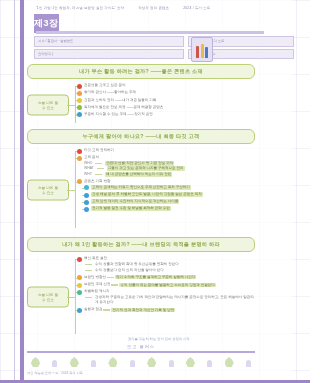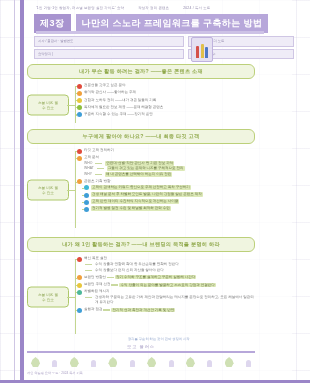--- a/index.html
+++ b/index.html
@@ -20,21 +20,21 @@
   .leftbar{position:absolute;left:20px;top:0;width:4px;height:383px;background:#9b86c8;}
   .leftbar2{position:absolute;left:14px;top:0;width:1px;height:383px;background:#cfc6e4;}
   .botbar{position:absolute;left:0;bottom:0;width:310px;height:3px;background:#9b86c8;}
 
   
   .topline{position:absolute;left:36px;top:3px;right:8px;height:9px;
     display:flex;gap:14px;align-items:center;}
   .tl-txt{font-size:3.4px;color:#8d84a8;letter-spacing:.2px;white-space:nowrap;}
   .titlerow{position:absolute;left:34px;top:14px;height:19px;display:flex;align-items:stretch;gap:5px;}
   .chap{background:#a894cf;color:#ffffff;font-size:9px;font-weight:bold;
-        display:flex;align-items:center;justify-content:center;padding:0 6px;letter-spacing:.5px;}
+        display:flex;align-items:center;justify-content:center;padding:0 0;letter-spacing:.5px;}
   .maintitle{background:#b7a7da;color:#ffffff;font-size:9px;font-weight:bold;
         display:flex;align-items:center;padding:0 6px;letter-spacing:.4px;white-space:nowrap;}
   .titleshadow{position:absolute;left:36px;top:31px;width:228px;height:3px;background:#cdc2e6;}
 
   .metawrap{position:absolute;left:34px;top:36px;width:150px;}
   .metabox{background:#efecf7;border:1px solid #cfc6e4;height:8.5px;margin-bottom:2px;
            display:flex;align-items:center;padding:0 3px;}
   .metabox span{font-size:3.3px;color:#8d84a8;white-space:nowrap;}
   .metawrap2{position:absolute;left:188px;top:36px;width:120px;}
   .bookicon{position:absolute;left:191px;top:37px;width:20px;height:20px;
@@ -89,21 +89,20 @@
 <div class="botbar"></div>
 
 <div class="topline">
   <span class="tl-txt">'1인 기업·1인 창업자, 퍼스널 브랜딩 실전 가이드' 요약</span>
   <span class="tl-txt">작성자 정리 콘텐츠</span>
   <span class="tl-txt">2024 / 독서 노트</span>
 </div>
 
 <div class="titlerow">
   <div class="chap">제3장</div>
-  <div class="maintitle">나만의 스노라 프레임워크를 구축하는 방법</div>
 </div>
 <div class="titleshadow"></div>
 
 <div class="metawrap">
   <div class="metabox">
       <span>저자 / 출판사 · 발행연도</span>
     </div>
   <div class="metabox">
       <span>요약정리 |</span>
     </div>

